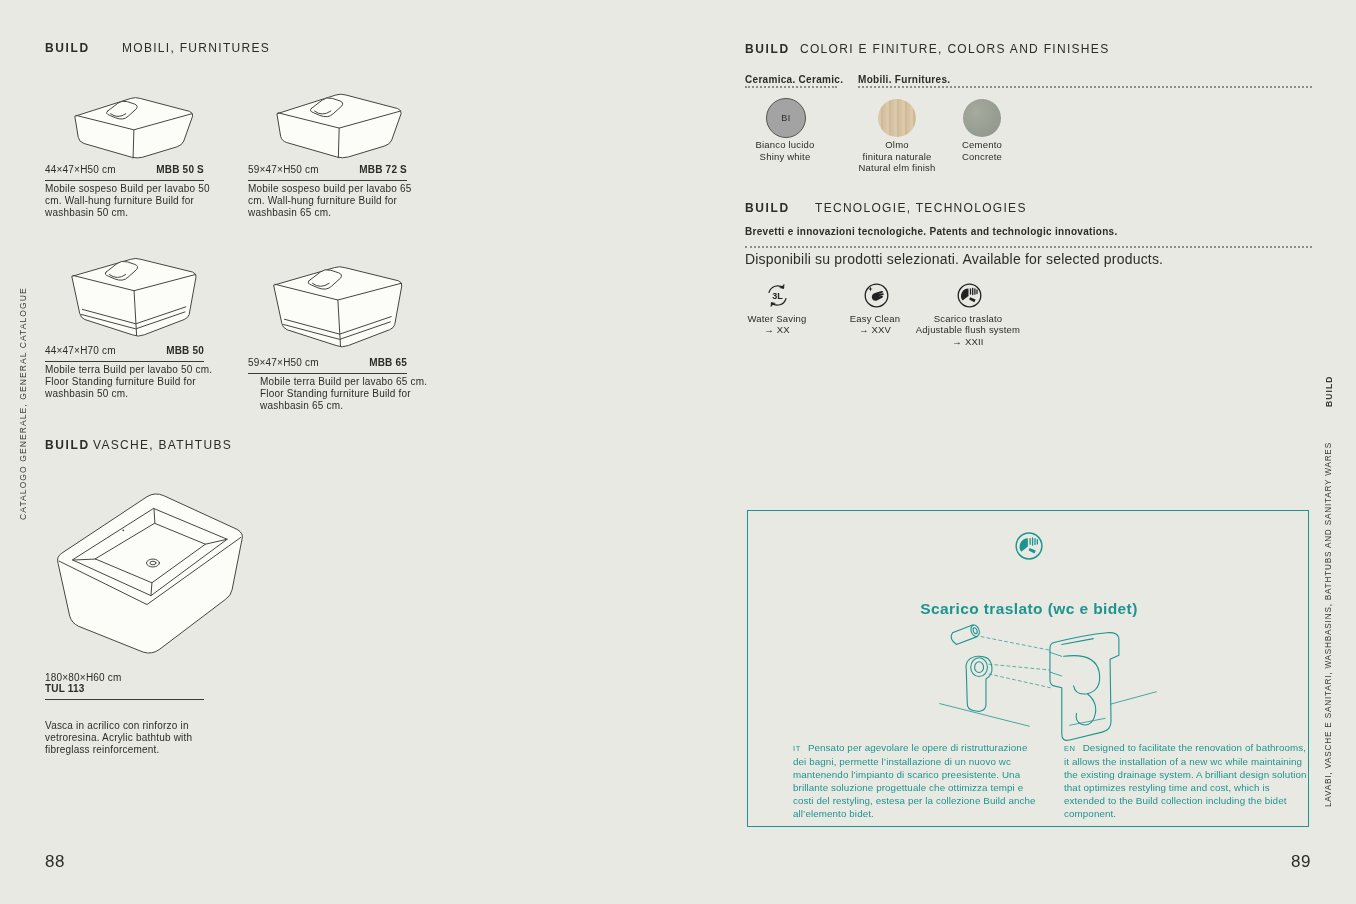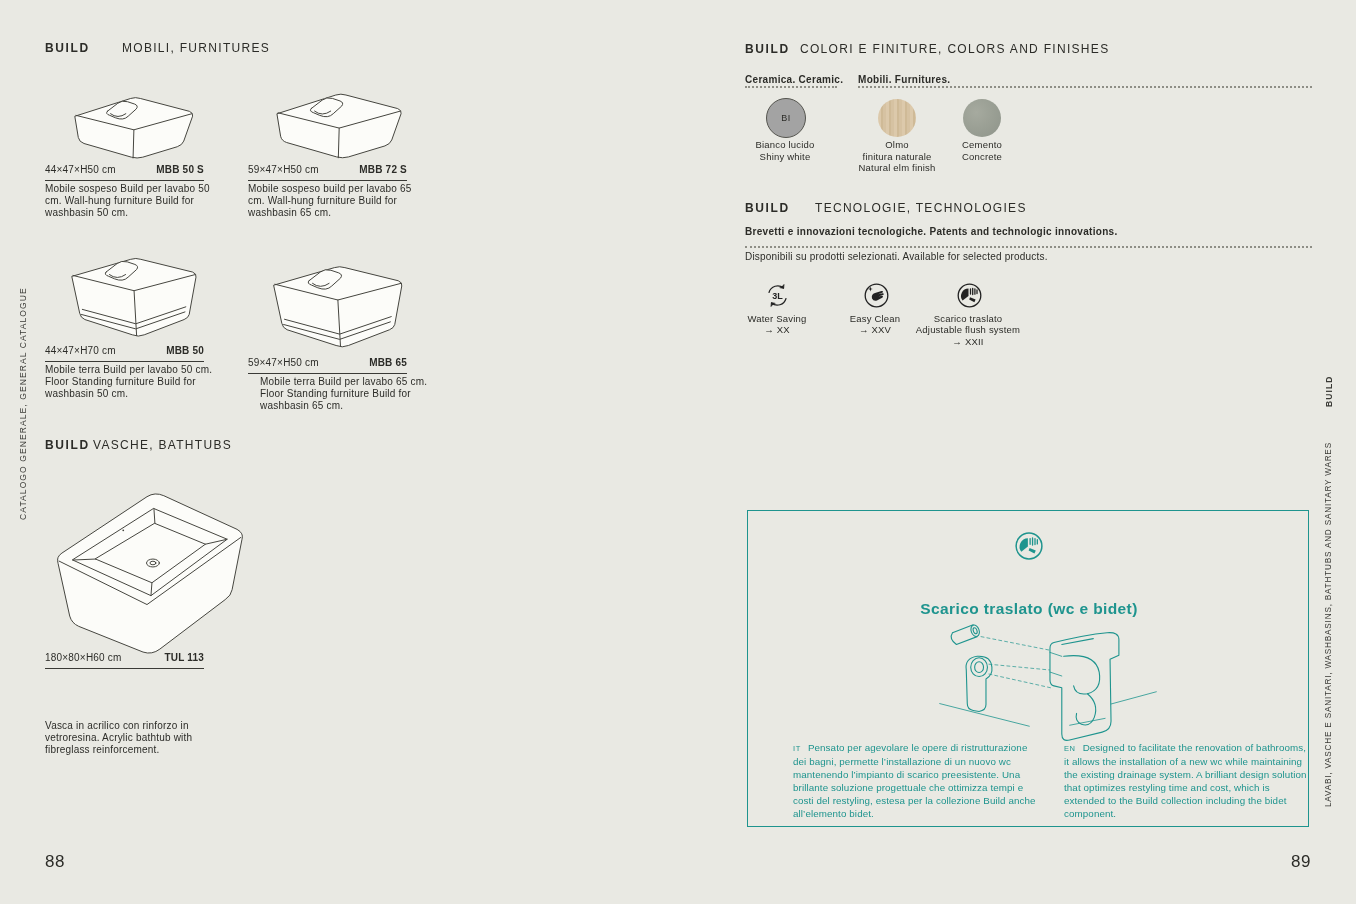--- a/index.html
+++ b/index.html
@@ -13,21 +13,21 @@
   .sectitle{font-size:12px;letter-spacing:1.3px;}
   .dimrow{display:flex;justify-content:space-between;align-items:baseline;
     border-bottom:1px solid #3a3a36;padding-bottom:5px;font-size:10px;letter-spacing:0.2px;}
   .code{font-weight:bold;}
   .desc{font-size:10px;line-height:11.8px;letter-spacing:0.2px;}
   .grouplabel{font-size:10px;font-weight:bold;letter-spacing:0.3px;}
   .dotted{border-bottom:2px dotted #8e8e86;height:0;}
   .swatch{border-radius:50%;box-sizing:border-box;}
   .swlabel{font-size:9.5px;line-height:11.5px;text-align:center;letter-spacing:0.2px;}
   .introB{font-size:10px;font-weight:bold;letter-spacing:0.3px;}
-  .intro{font-size:10px;letter-spacing:0.2px;}
+  .intro{font-size:14px;letter-spacing:0.2px;}
   .techlabel{font-size:9.5px;line-height:11.3px;text-align:center;letter-spacing:0.2px;}
   .vert{writing-mode:vertical-rl;transform:rotate(180deg);font-size:8.5px;
     letter-spacing:1.1px;color:#3a3a36;white-space:nowrap;}
   .pagenum{font-size:17px;letter-spacing:0.5px;color:#2c2c28;}
   .fbox{border:1.5px solid #1e948e;box-sizing:border-box;}
   .fbox-title{font-size:15.5px;font-weight:600;letter-spacing:0.4px;color:#1e948e;text-align:center;}
   .fpara{font-size:9.8px;line-height:13px;color:#1e948e;letter-spacing:0.1px;margin-left:24px;}
   .fpara .tag{font-size:7.5px;letter-spacing:0.6px;margin-right:7px;}
   .draw path,.draw line,.draw ellipse,.draw circle,.draw polyline{vector-effect:non-scaling-stroke;}
 </style>
@@ -101,21 +101,21 @@
 <svg class="abs draw" style="left:45px;top:468px;" width="205" height="190" viewBox="0 0 205 192" fill="#fcfcf9" stroke="#45453f" stroke-width="1" stroke-linejoin="round" stroke-linecap="round">
   <path d="M12,96 Q10,90 16,86 L102,29 Q110,24 119,28 L193,62 Q200,66 198,72 L188,123 Q187,129 181,133 L115,183 Q107,189 98,186 L33,160 Q26,157 24,150 Z"></path>
   <path d="M13,94 L102,138 L197,70" fill="none"></path>
   <path d="M27,93 L106,129 L183,72 L109,41 Z" fill="none"></path>
   <path d="M50,92 L107,116 L161,77 L110,56 Z" fill="none"></path>
   <path d="M27,93 L50,92 M106,129 L107,116 M183,72 L161,77 M109,41 L110,56" fill="none"></path>
   <ellipse cx="108" cy="96" rx="6.5" ry="4" fill="none"></ellipse>
   <ellipse cx="108" cy="96" rx="3" ry="1.8" fill="none"></ellipse>
   <circle cx="78" cy="63" r="0.9" fill="#45453f" stroke="none"></circle>
 </svg>
-<div class="abs dimrow" style="left:45px;top:652px;width:159px;">
+<div class="abs dimrow" style="left:45px;top:672px;width:159px;flex-direction:column;">
   <span>180×80×H60 cm</span>
   <span class="code">TUL 113</span>
 </div>
 <div class="abs desc" style="left:45px;top:682px;width:175px;margin-top:38px;">Vasca in acrilico con rinforzo in vetroresina. Acrylic bathtub with fibreglass reinforcement.</div>
 
 <div class="abs pagenum" style="left:45px;top:852px;">88</div>
 
 <span class="abs brand" style="left:745px;top:42px;">BUILD</span>
 <span class="abs sectitle" style="left:800px;top:42px;">COLORI E FINITURE, COLORS AND FINISHES</span>
 

